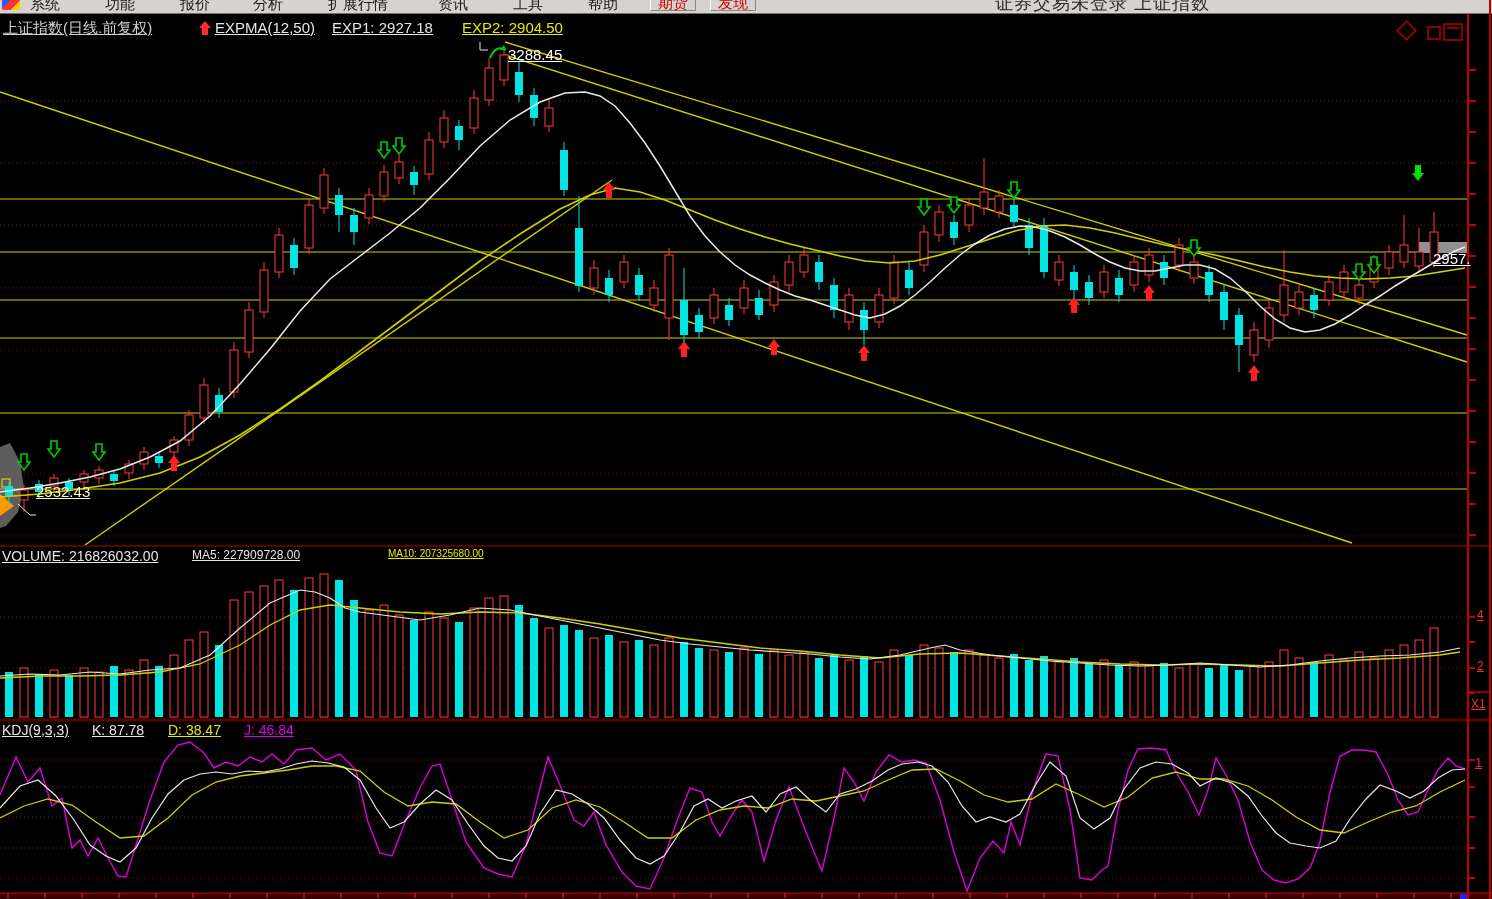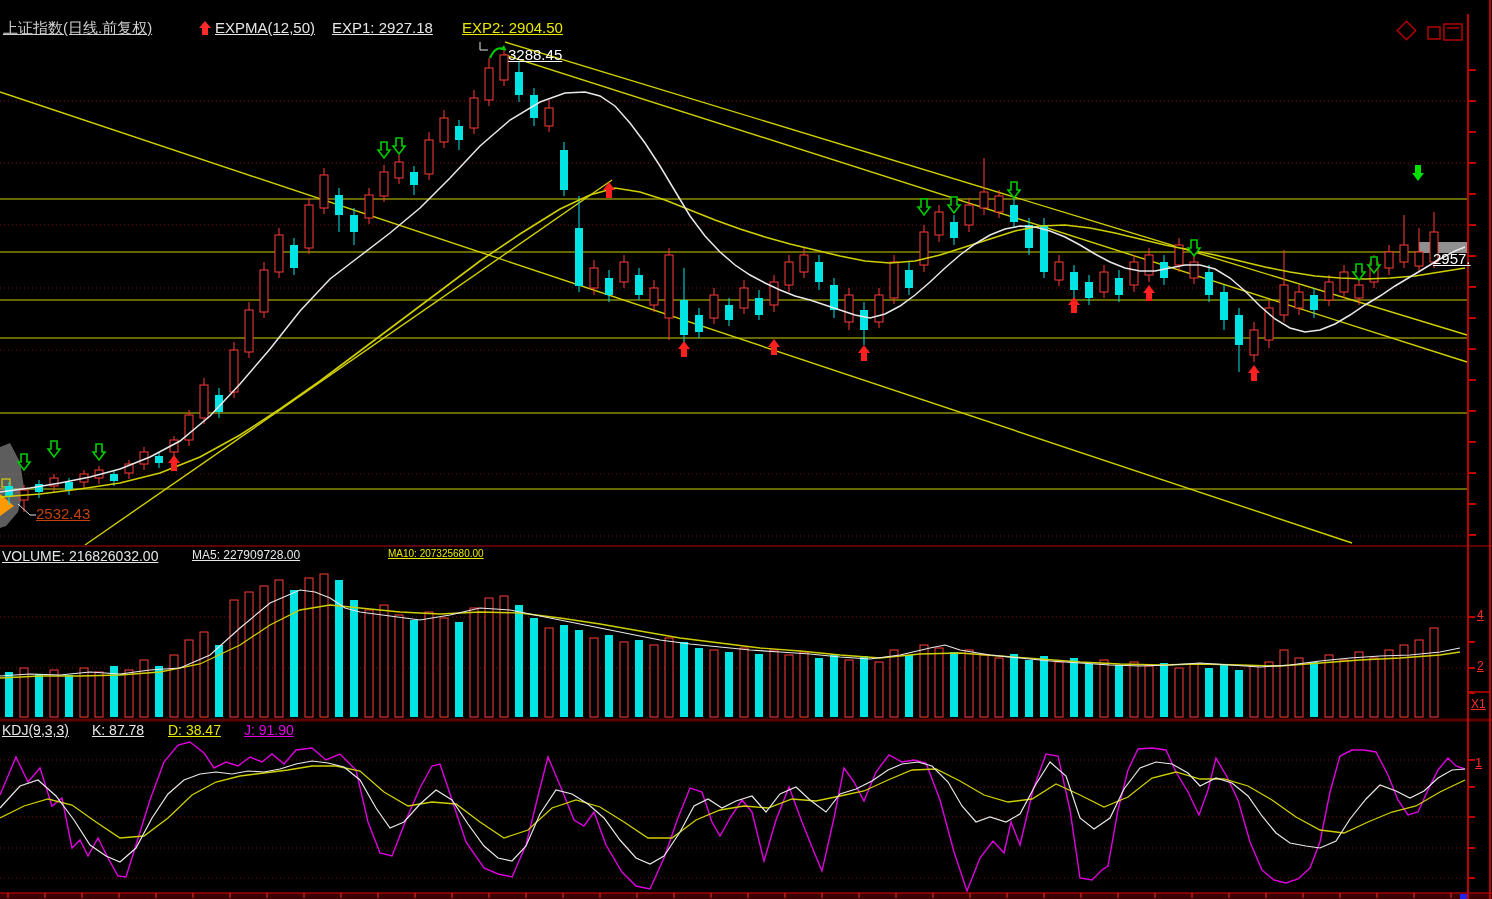--- a/index.html
+++ b/index.html
@@ -14,29 +14,43 @@
         border-top-color:#fff;border-left-color:#fff;box-sizing:border-box;}
   .mright{position:absolute;top:-8px;font-size:18px;line-height:22px;color:#2a2a2a;letter-spacing:1px;white-space:nowrap;}
   #logo{position:absolute;left:2px;top:-4px;width:18px;height:14px;
         background:linear-gradient(135deg,#3355ff 0 40%,#ff3333 40% 70%,#ffcc00 70%);border-radius:2px;}
   
   .ov{position:absolute;white-space:nowrap;pointer-events:none;text-decoration:underline;}
   .t-main{top:19px;font-size:15px;}
   .w{color:#e6e6e6}.y{color:#e8e800}.m{color:#e000e0}.gray{color:#cfcfcf}
   .axlbl{color:#ff2a2a;font-size:12px;}
   #peak-label{left:508px;top:46px;font-size:15px;color:#ffffff;}
-  #low-label{left:36px;top:505px;font-size:15px;color:#c2410c;}
+  #low-label{left:36px;top:483px;font-size:15px;color:#fef9c3;}
   #price-label{left:1433px;top:250px;font-size:15px;color:#ffffff;}
   svg{position:absolute;left:0;top:0;}
 </style>
 </head>
 <body>
 
 <div id="app">
 
+  <div id="menubar">
+    <div id="logo"></div>
+    <span class="mi" style="left:30px">系统</span>
+    <span class="mi" style="left:105px">功能</span>
+    <span class="mi" style="left:180px">报价</span>
+    <span class="mi" style="left:253px">分析</span>
+    <span class="mi" style="left:328px">扩展行情</span>
+    <span class="mi" style="left:438px">资讯</span>
+    <span class="mi" style="left:513px">工具</span>
+    <span class="mi" style="left:588px">帮助</span>
+    <span class="mbtn" style="left:650px">期货</span>
+    <span class="mbtn" style="left:710px">发现</span>
+    <span class="mright" style="left:995px">证券交易未登录  上证指数</span>
+  </div>
 
   <svg id="chart-svg" width="1492" height="899">
       <line x1="0" y1="101" x2="1468" y2="101" stroke="#7c1010" stroke-width="1" stroke-dasharray="1,3"></line>
       <line x1="0" y1="163" x2="1468" y2="163" stroke="#7c1010" stroke-width="1" stroke-dasharray="1,3"></line>
       <line x1="0" y1="225" x2="1468" y2="225" stroke="#7c1010" stroke-width="1" stroke-dasharray="1,3"></line>
       <line x1="0" y1="288" x2="1468" y2="288" stroke="#7c1010" stroke-width="1" stroke-dasharray="1,3"></line>
       <line x1="0" y1="350" x2="1468" y2="350" stroke="#7c1010" stroke-width="1" stroke-dasharray="1,3"></line>
       <line x1="0" y1="474" x2="1468" y2="474" stroke="#7c1010" stroke-width="1" stroke-dasharray="1,3"></line>
       <line x1="0" y1="536" x2="1468" y2="536" stroke="#7c1010" stroke-width="1" stroke-dasharray="1,3"></line>
       <line x1="0" y1="199" x2="1468" y2="199" stroke="#cfcf00" stroke-width="1.2"></line>
@@ -479,16 +493,16 @@
   <span class="ov w" style="left:2px;top:548px;font-size:14px">VOLUME: 216826032.00</span>
   <span class="ov w" style="left:192px;top:548px;font-size:12px">MA5: 227909728.00</span>
   <span class="ov y" style="left:388px;top:548px;font-size:10px">MA10: 207325680.00</span>
   <span class="ov axlbl" style="left:1477px;top:608px">4</span>
   <span class="ov axlbl" style="left:1477px;top:659px">2</span>
   <span class="ov axlbl" style="left:1471px;top:697px">X1</span>
 
   <span class="ov w" style="left:2px;top:722px;font-size:14px">KDJ(9,3,3)</span>
   <span class="ov w" style="left:92px;top:722px;font-size:14px">K: 87.78</span>
   <span class="ov y" style="left:168px;top:722px;font-size:14px">D: 38.47</span>
-  <span class="ov m" style="left:244px;top:722px;font-size:14px">J: 91.90</span>
+  <span class="ov m" style="left:244px;top:722px;font-size:14px">J: 46.84</span>
   <span class="ov axlbl" style="left:1475px;top:755px;font-size:13px">1</span>
 
 </div>
 
 </body></html>

